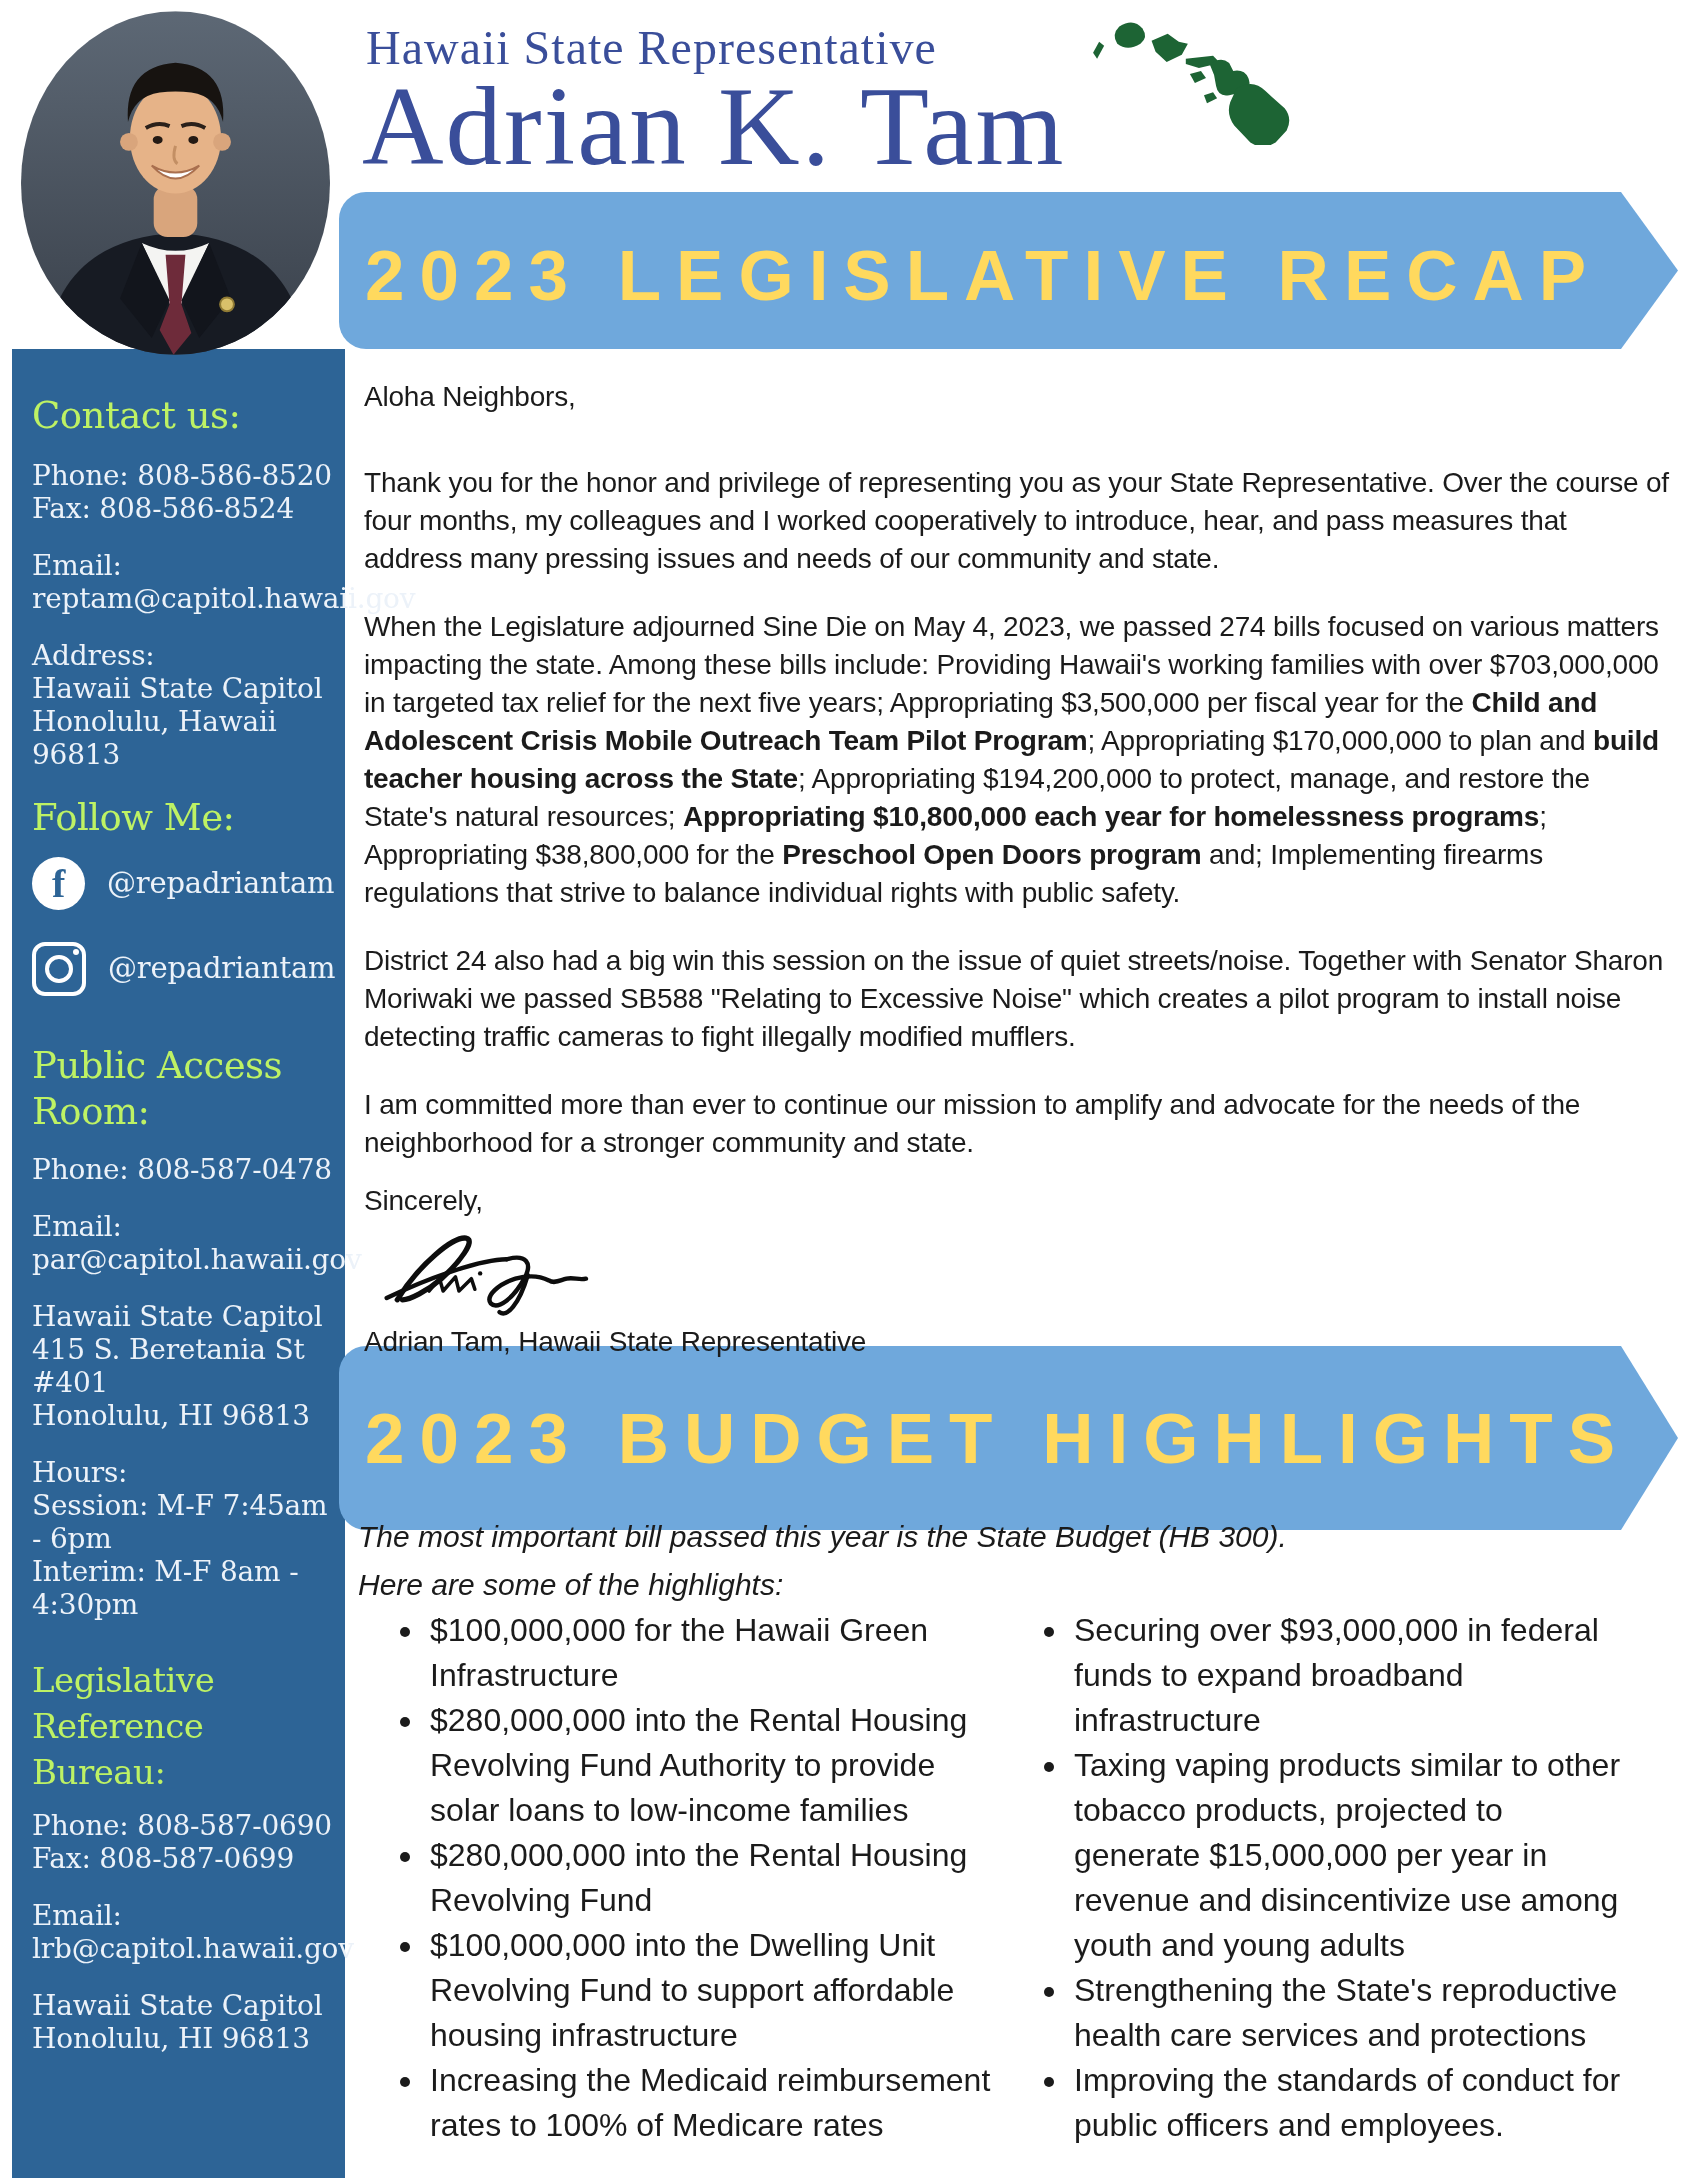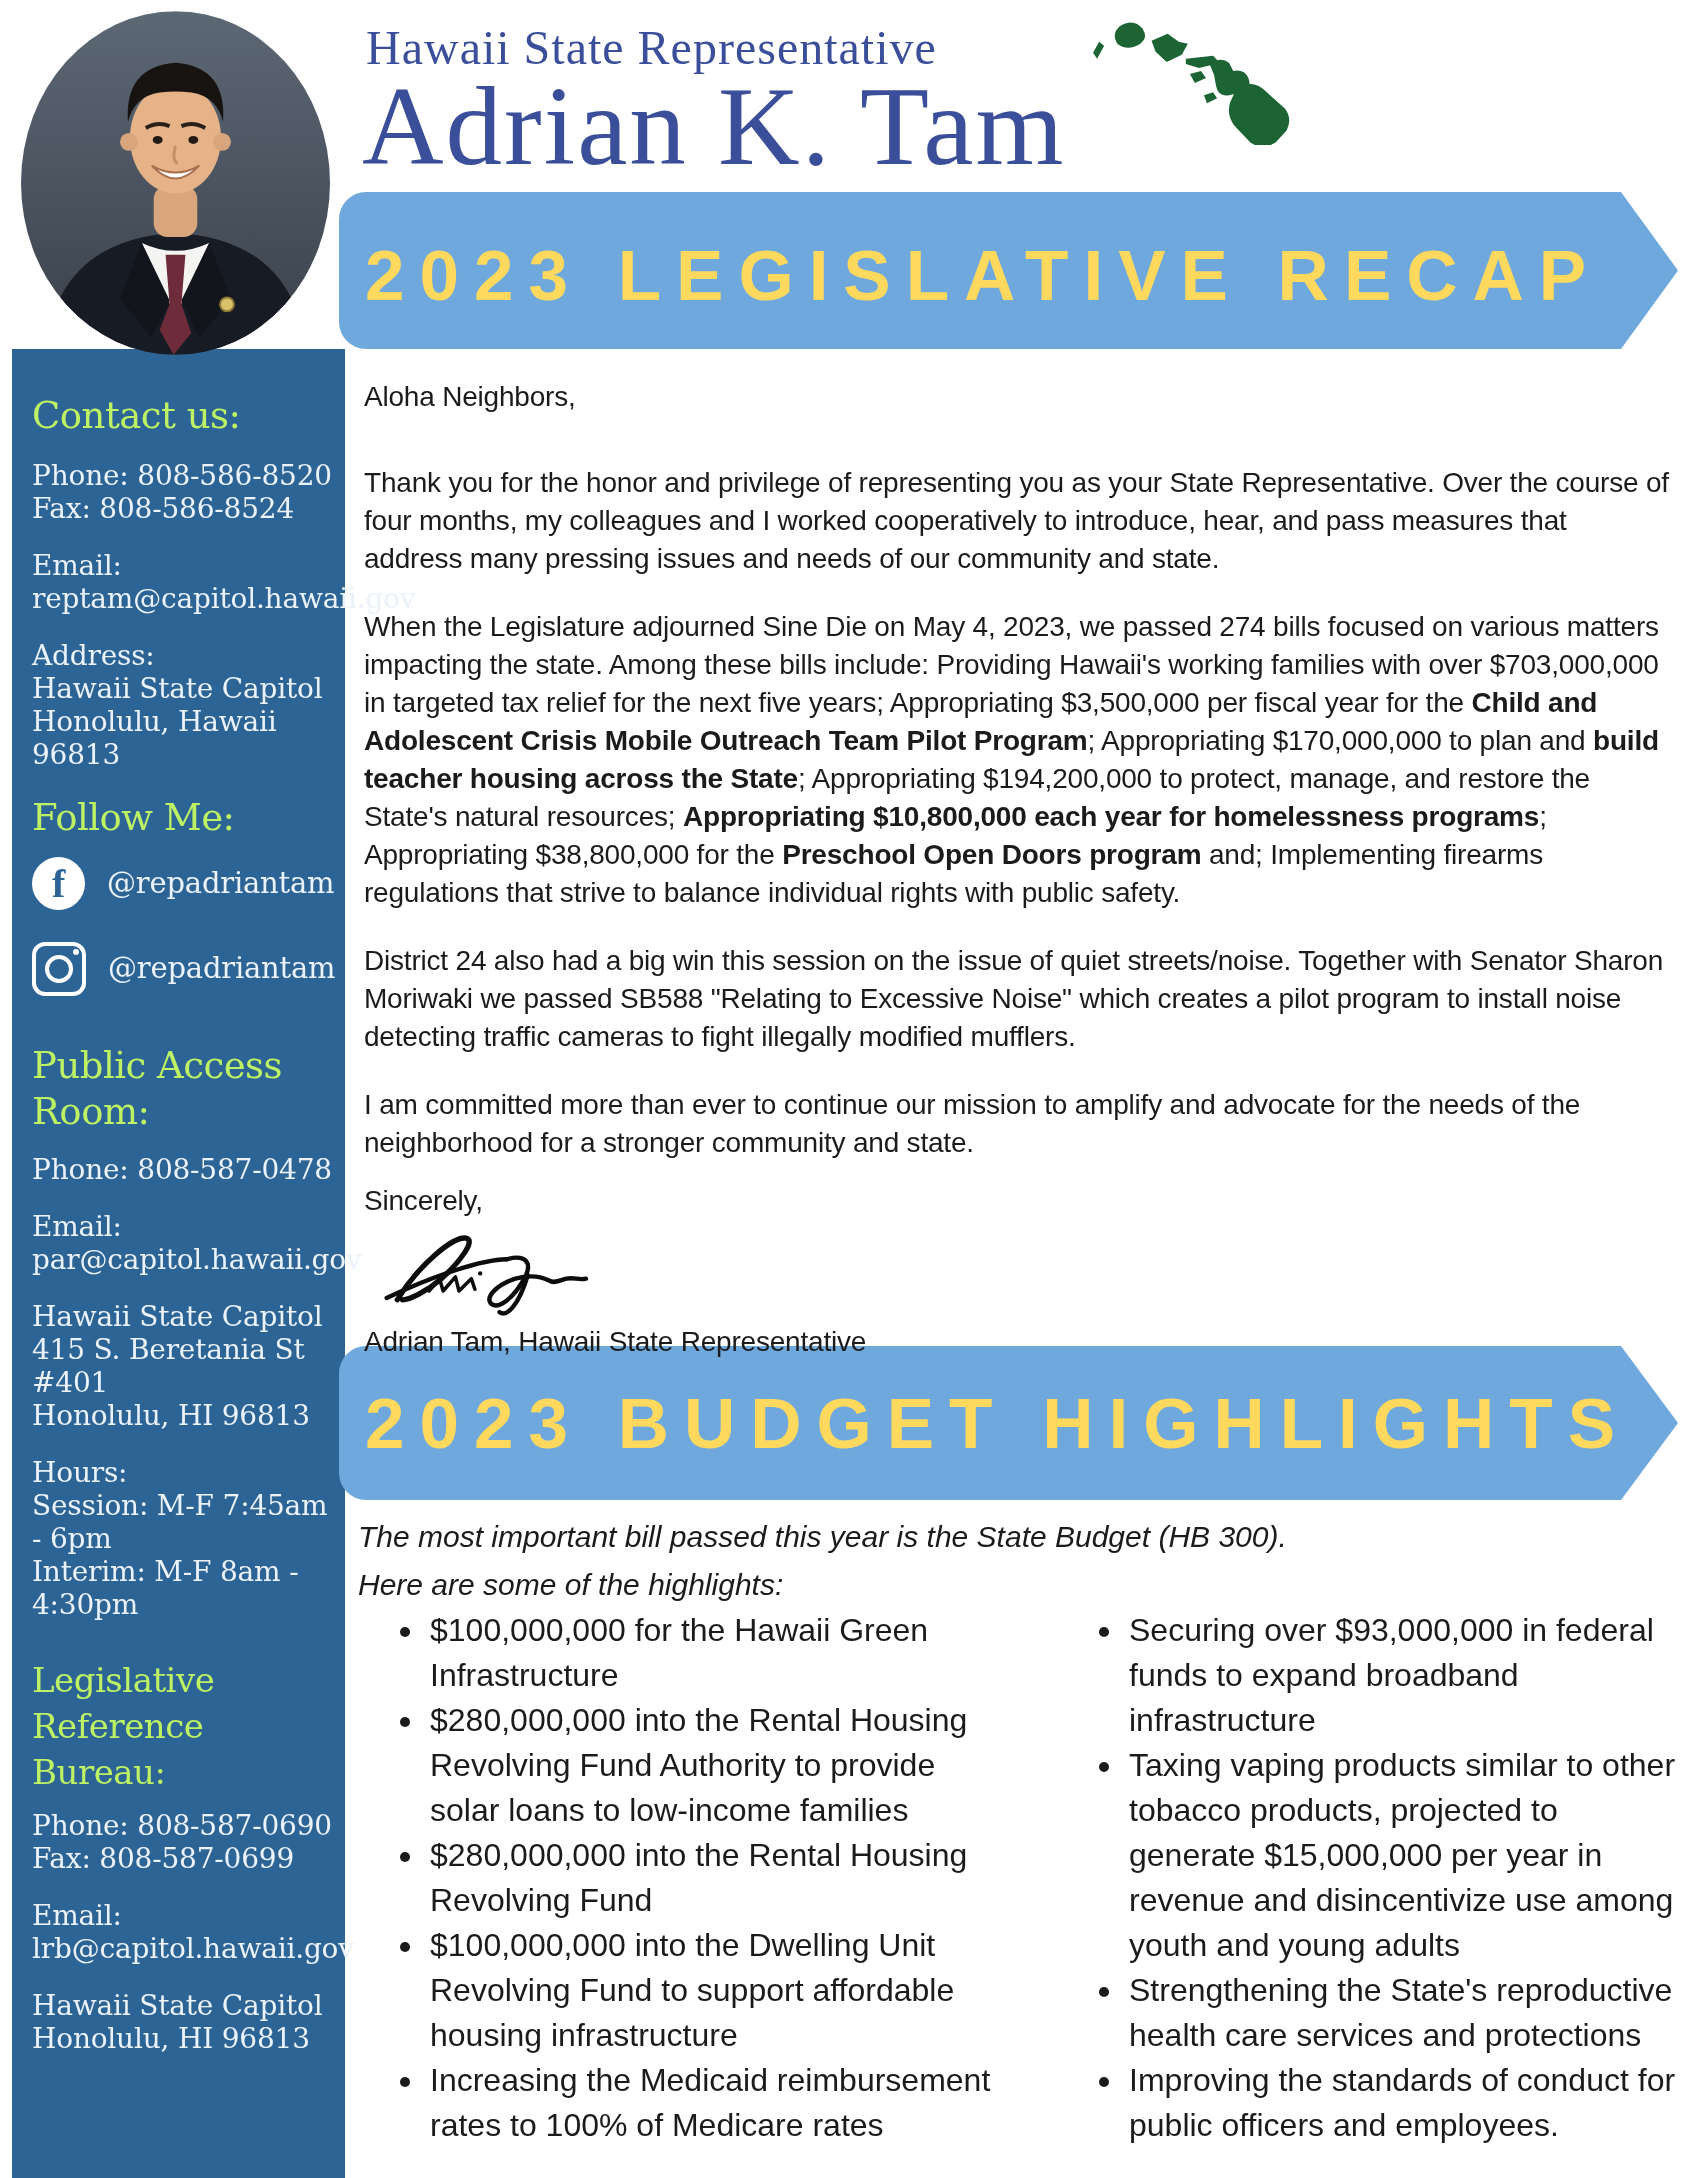--- a/index.html
+++ b/index.html
@@ -43,40 +43,40 @@
   .islands{position:absolute;left:1085px;top:8px;width:242px;height:137px;}
 
   
   .banner{position:absolute;left:339px;width:1339px;background:var(--banner-blue);
           clip-path:polygon(0 0, calc(100% - 57px) 0, 100% 50%, calc(100% - 57px) 100%, 0 100%);
           display:flex;align-items:center;color:var(--accent-yellow);
           font-weight:bold;font-size:71px;letter-spacing:15px;padding-left:0;border-radius:27px;}
   .banner span{padding-left:26px;white-space:nowrap;}
   .banner-recap{top:192px;height:157px;}
   .banner-recap span{margin-top:10px;}
-  .banner-budget{top:1346px;height:154px;}
+  .banner-budget{top:1346px;height:184px;}
 
   
   .letter{position:absolute;left:364px;top:378px;width:1307px;font-size:28px;line-height:38px;
           letter-spacing:-0.2px;}
   .letter p{margin:0 0 30px;}
   .letter p.salutation{margin-bottom:48px;}
   .letter p.p4{margin-bottom:20px;}
   .letter p.closing{margin-bottom:2px;}
   .letter strong{font-weight:bold;}
   .sig{margin:4px 0 2px 4px;display:block;}
   .signer{margin:0;}
 
   
   .budget-intro{position:absolute;left:358px;top:1513px;font-style:italic;font-size:30px;line-height:48px;}
   .bullets{position:absolute;top:1608px;font-size:32px;line-height:45px;}
   .bullets ul{margin:0;padding:0 0 0 42px;}
   .bullets li{margin:0;padding-left:4px;}
   .bullets-left{left:384px;width:616px;}
-  .bullets-right{left:1083px;width:594px;}
+  .bullets-right{left:1028px;width:594px;}
 </style>
 </head>
 <body>
 
 <div class="page">
 
   <aside class="sidebar">
     <div class="sb-content">
       <h2 class="sb-h">Contact us:</h2>
       <div class="grp">

